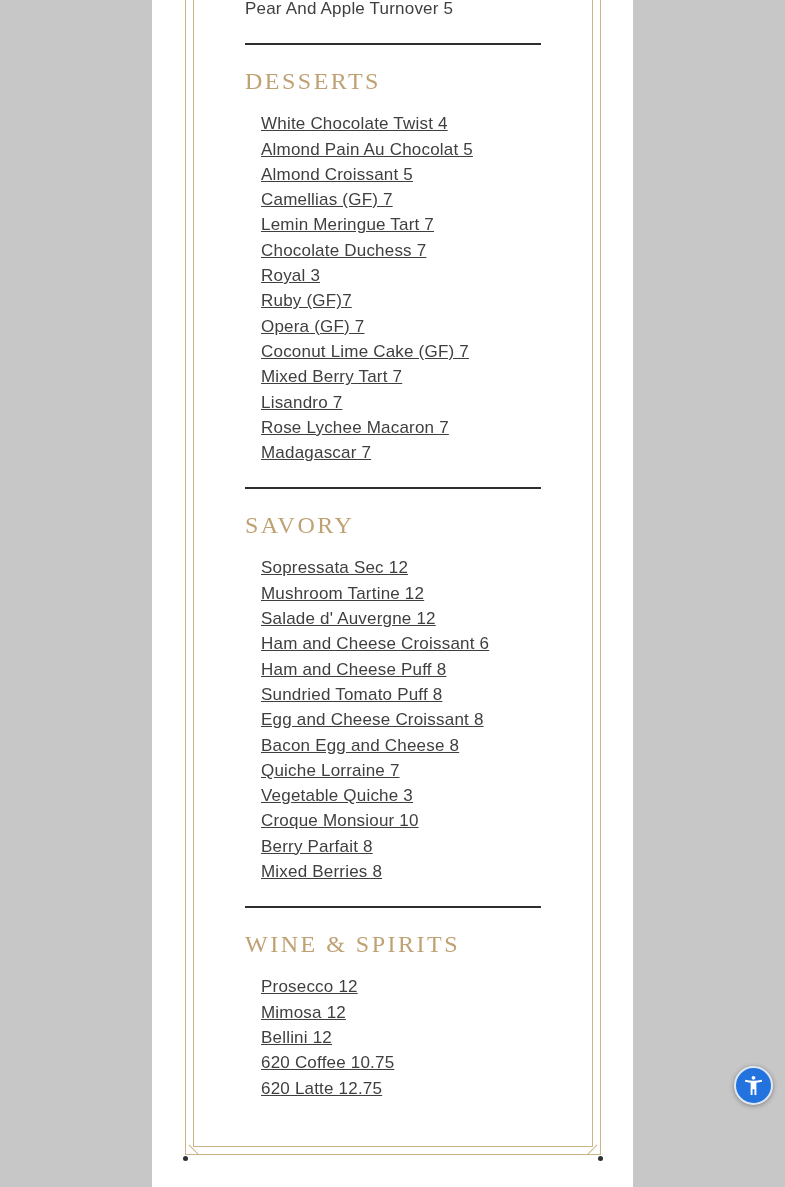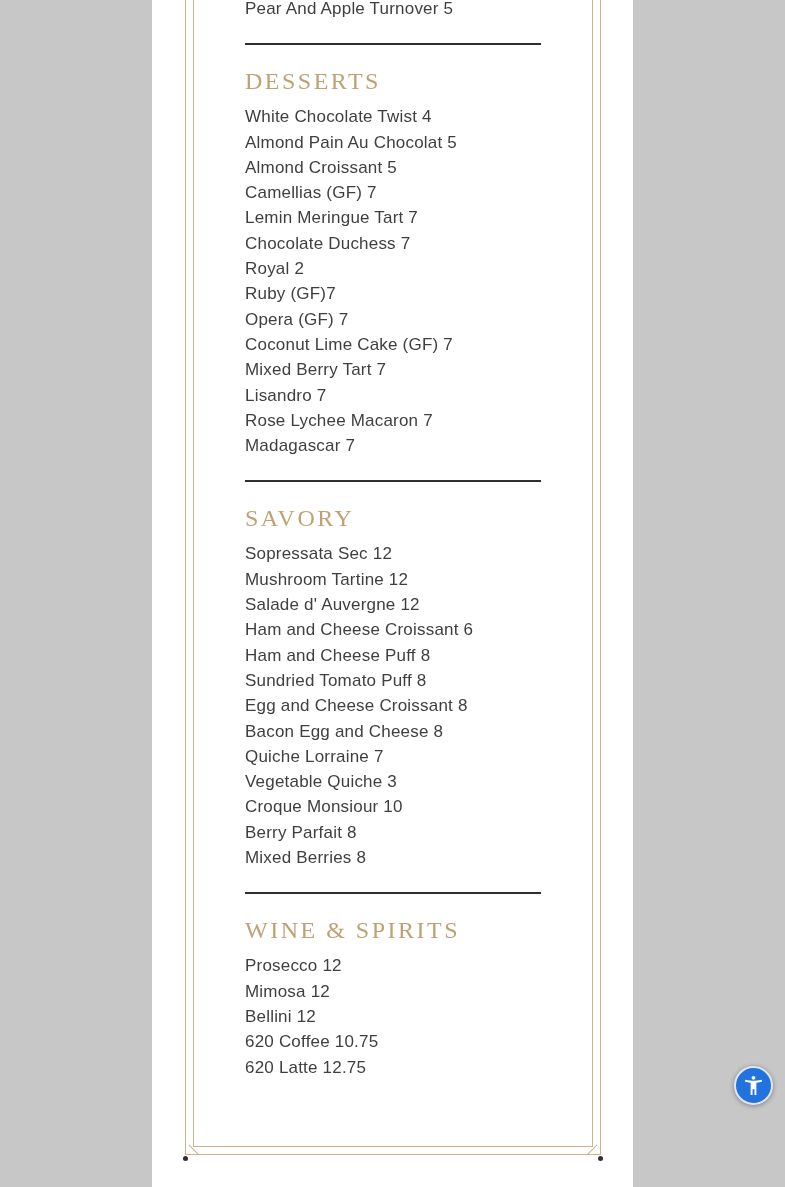--- a/index.html
+++ b/index.html
@@ -53,21 +53,21 @@
   .divider{
     width:296px;height:0;border-top:2px solid var(--divider);
     margin:22px 0;
   }
   .section-title{
     font-family:"Liberation Serif", serif;
     font-size:24px;line-height:28px;letter-spacing:2.5px;
     font-weight:400;color:var(--accent);
     margin:0 0 9px 0;
   }
-  .section-items{margin:0;}
+  .section-items{margin:16px;text-decoration:underline;}
 
   .a11y-button{
     position:absolute;left:734px;top:1066px;width:39px;height:39px;
     border-radius:50%;
     background:var(--a11y-blue);
     border:2px solid #dfe7f5;
     display:flex;align-items:center;justify-content:center;
     box-shadow:0 1px 5px rgba(0,0,0,0.35);
     cursor:pointer;padding:0;
   }
@@ -94,21 +94,21 @@
   <section>
     <div class="divider"></div>
     <h2 class="section-title">DESSERTS</h2>
     <div class="section-items">
             <div class="menu-item">White Chocolate Twist 4</div>
             <div class="menu-item">Almond Pain Au Chocolat 5</div>
             <div class="menu-item">Almond Croissant 5</div>
             <div class="menu-item">Camellias (GF) 7</div>
             <div class="menu-item">Lemin Meringue Tart 7</div>
             <div class="menu-item">Chocolate Duchess 7</div>
-            <div class="menu-item">Royal 2</div>
+            <div class="menu-item">Royal 3</div>
             <div class="menu-item">Ruby (GF)7</div>
             <div class="menu-item">Opera (GF) 7</div>
             <div class="menu-item">Coconut Lime Cake (GF) 7</div>
             <div class="menu-item">Mixed Berry Tart 7</div>
             <div class="menu-item">Lisandro 7</div>
             <div class="menu-item">Rose Lychee Macaron 7</div>
             <div class="menu-item">Madagascar 7</div>
           </div>
   </section>
 

